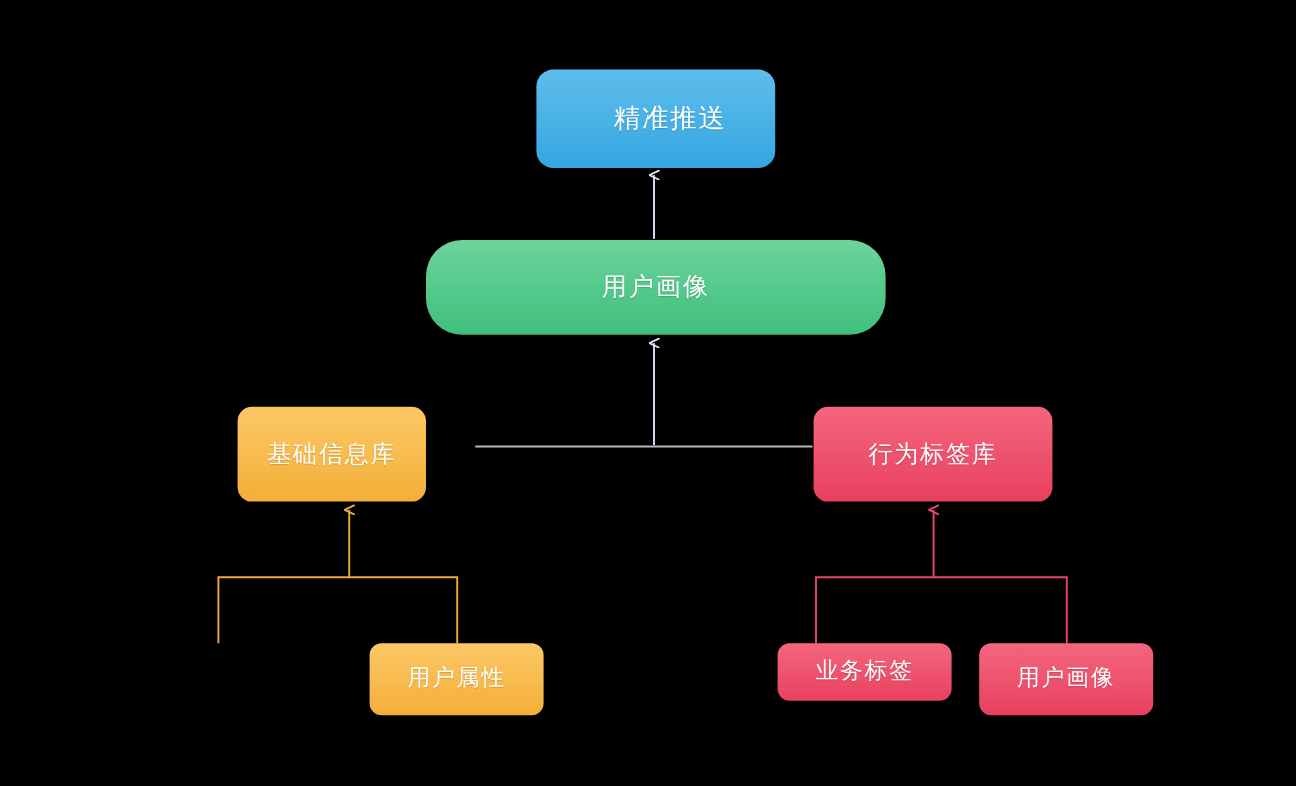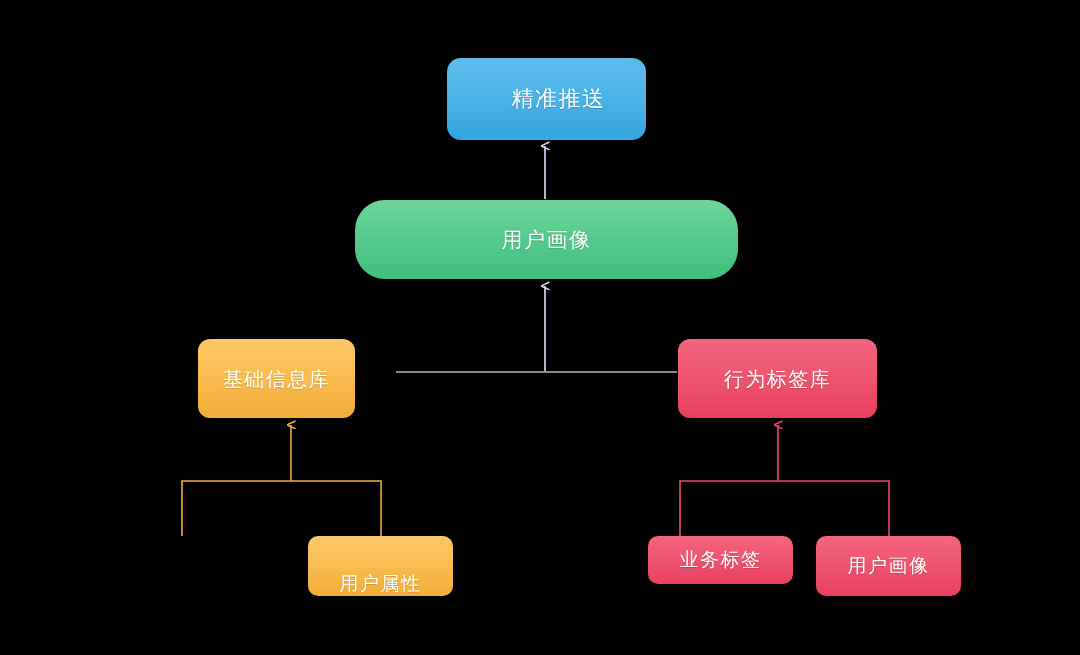--- a/index.html
+++ b/index.html
@@ -67,21 +67,21 @@
   }
   .node-pink-small {
     background: linear-gradient(180deg, #f4657f 0%, #ef566f 45%, #e8405e 100%);
   }
   
   #node-push       { left:447px; top:58px;  width:199px; height:82px;  font-size:22px;padding-left:24px; }
   #node-profile    { left:355px; top:200px; width:383px; height:79px;  font-size:21px;border-radius:30px; }
   #node-baseinfo   { left:198px; top:339px; width:157px; height:79px;  font-size:20px; }
   #node-behavior   { left:678px; top:339px; width:199px; height:79px;  font-size:20px; }
   #node-env        { left:110px; top:536px; width:145px; height:60px;  font-size:19px; }
-  #node-attr       { left:308px; top:536px; width:145px; height:60px;  font-size:19px;align-items:flex-end; }
+  #node-attr       { left:308px; top:536px; width:145px; height:60px;  font-size:19px; }
   #node-bizTag     { left:608px; top:536px; width:145px; height:48px;  font-size:19px;margin-left:40px; }
   #node-shopTag    { left:816px; top:536px; width:145px; height:60px;  font-size:19px; }
 </style>
 </head>
 <body>
 
 <div id="canvas">
 
   <svg id="edges" viewBox="0 0 1080 655" width="1080" height="655" xmlns="http://www.w3.org/2000/svg">
 

